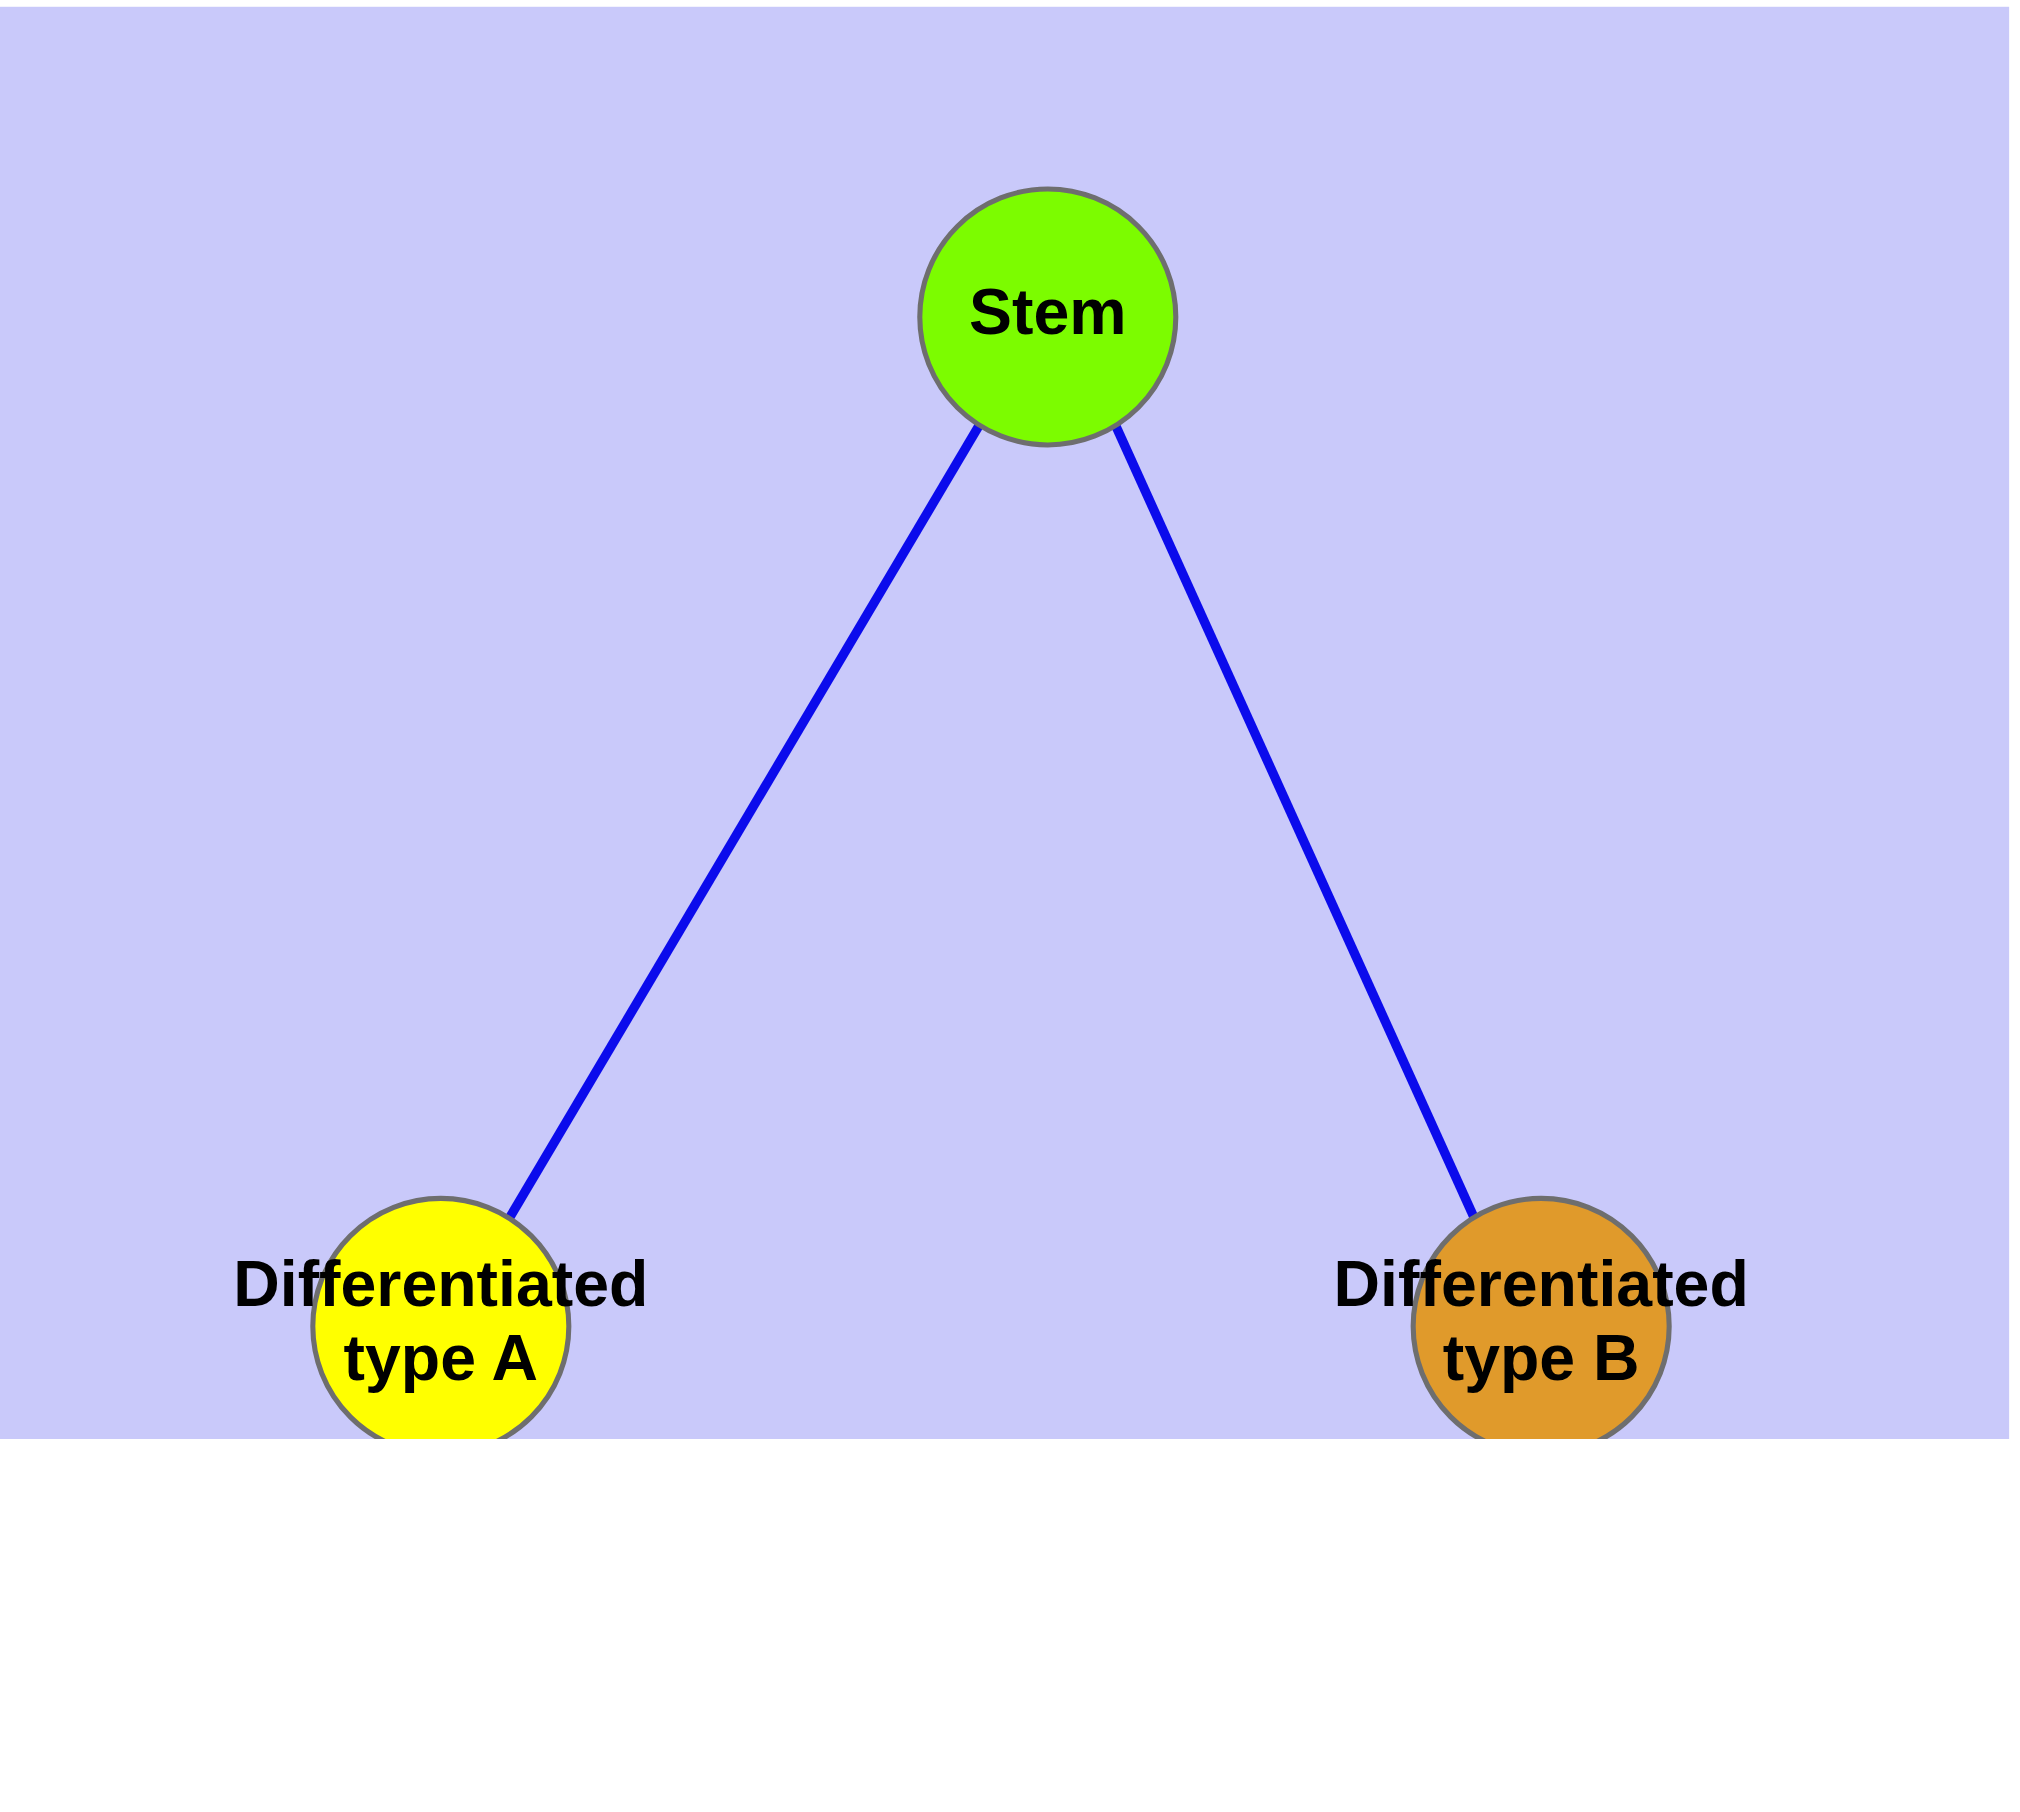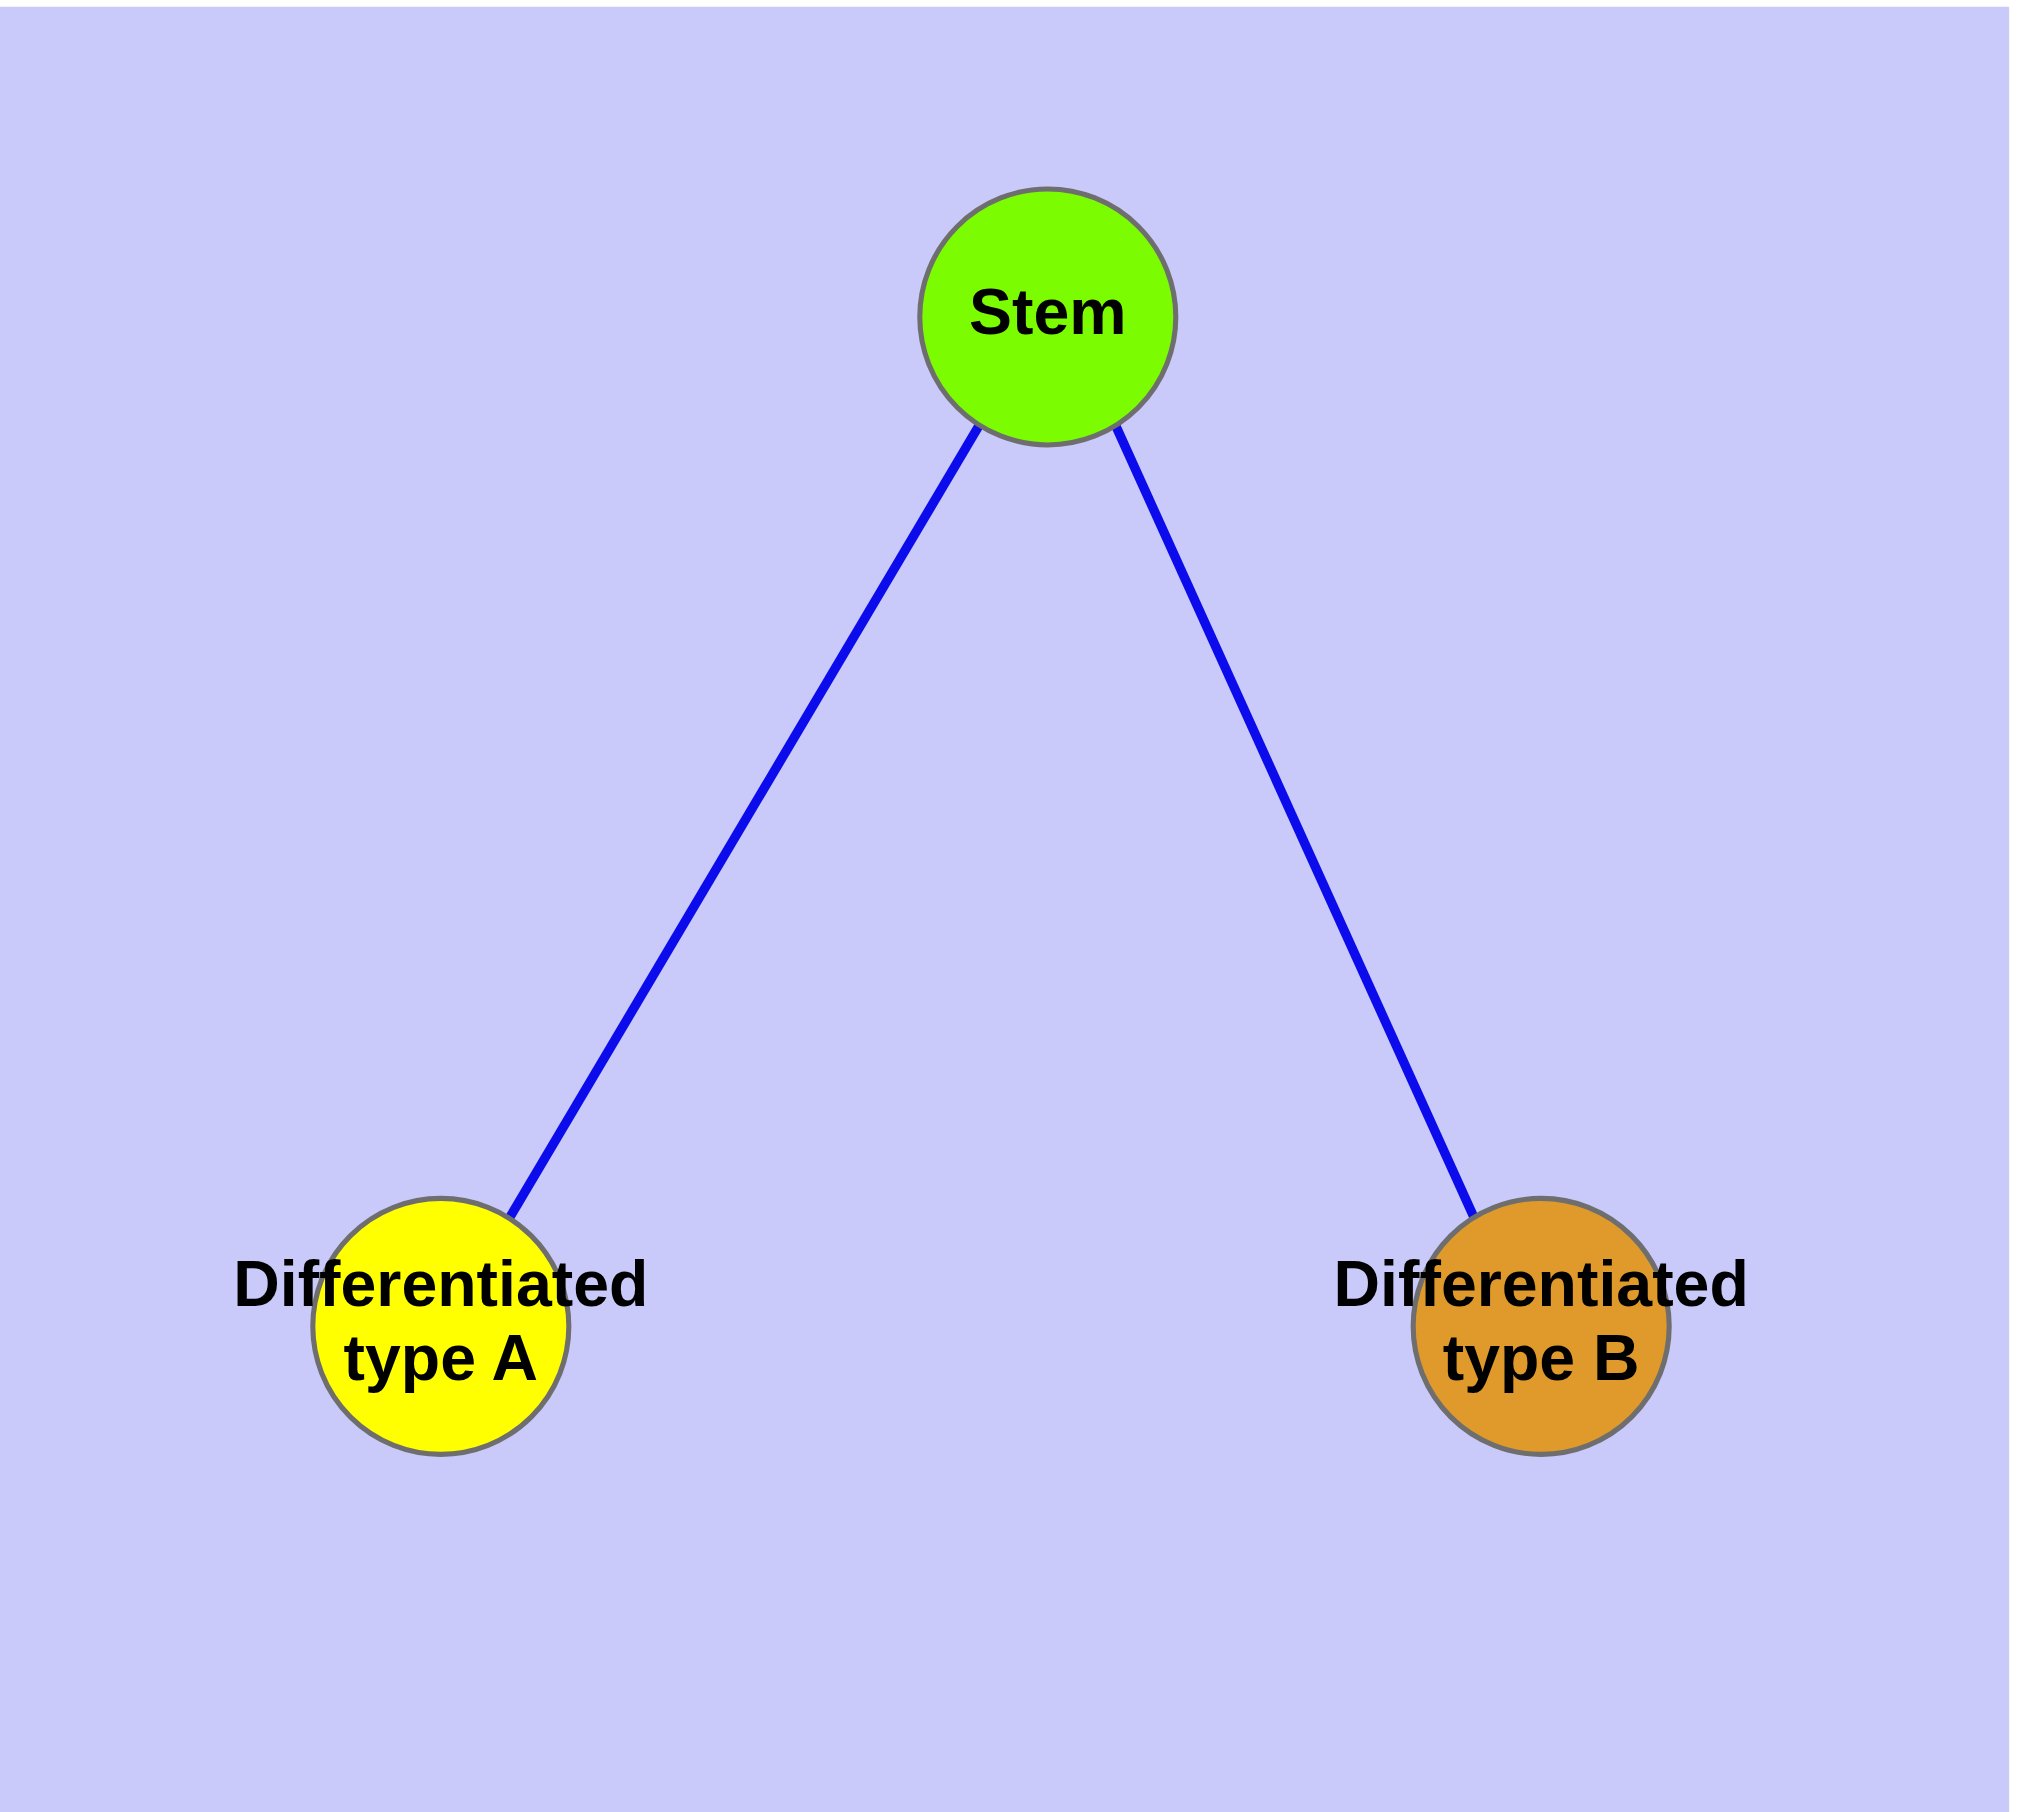--- a/index.html
+++ b/index.html
@@ -7,21 +7,21 @@
     margin: 0;
     padding: 0;
     background: #ffffff;
   }
   body {
     font-family: "Liberation Sans", sans-serif;
   }
   #canvas {
     position: relative;
     width: 2021px;
-    height: 1812px;
+    height: 1439px;
     overflow: hidden;
     background: #737373;
   }
   #graph-svg {
     position: absolute;
     top: 0;
     left: 0;
     width: 2021px;
     height: 1812px;
     display: block;

